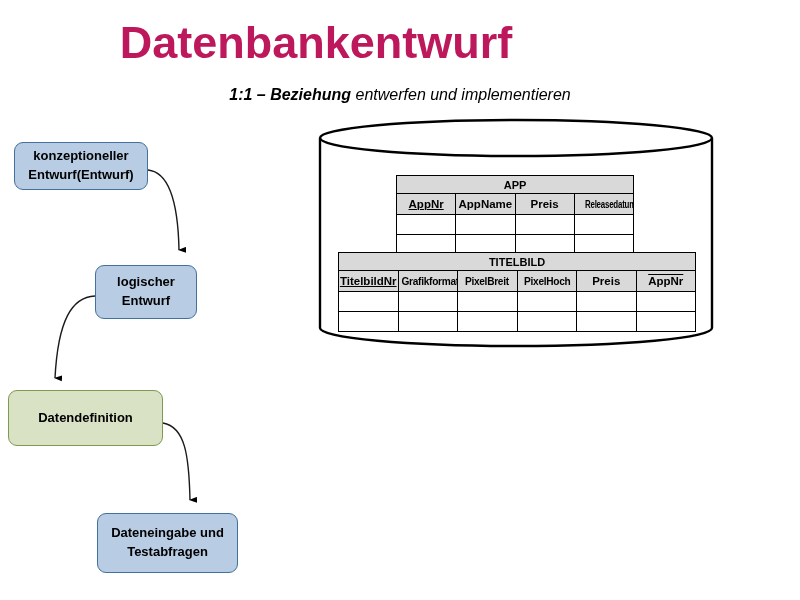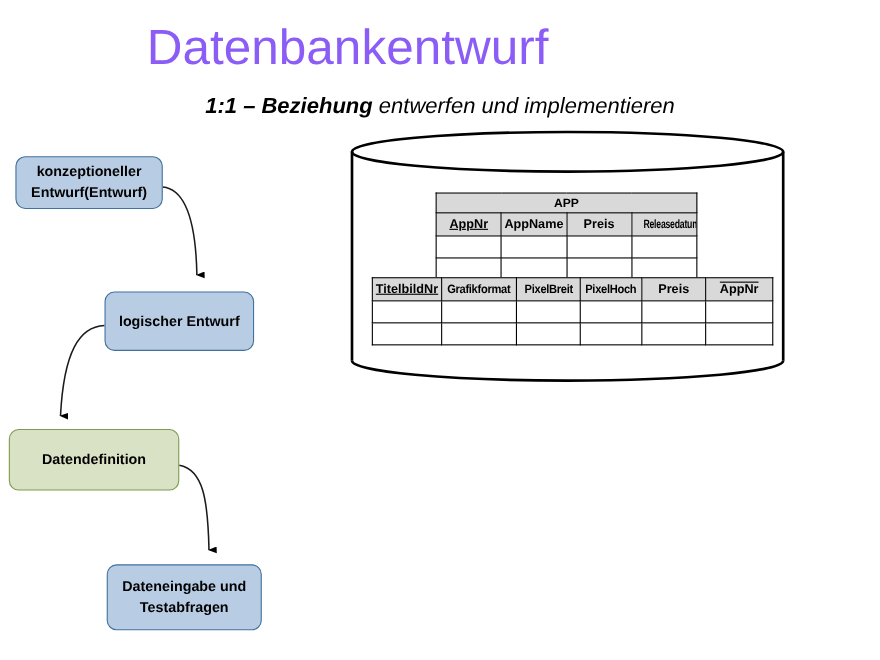--- a/index.html
+++ b/index.html
@@ -17,32 +17,32 @@
   }
 
   
   #slide-title {
     position: absolute;
     left: 0;
     top: 18px;
     width: 632px;
     text-align: center;
     font-size: 45px;
-    font-weight: 400;
+    font-weight: 700;
     line-height: 1.1;
     letter-spacing: 0px;
-    color: #8b5cf6;
+    color: #be185d;
   }
   #slide-subtitle {
     position: absolute;
     left: 0;
     top: 85px;
     width: 800px;
     text-align: center;
-    font-size: 20px;
+    font-size: 16px;
     font-style: italic;
     line-height: 1.2;
     color: #000000;
   }
   #slide-subtitle .strong {
     font-weight: bold;
     font-style: italic;
   }
 
   
@@ -58,21 +58,21 @@
     font-size: 13px;
     font-weight: bold;
     line-height: 1.45;
     padding: 2px 6px;
     color: #000000;
   }
   .flow-box.blue  { background: #B8CCE4; }
   .flow-box.green { background: #D9E2C4; border-color: #7F9A50; }
 
   #box-konzeptioneller { left: 14px;  top: 142px; width: 134px; height: 48px; }
-  #box-logischer       { left: 95px;  top: 265px; width: 136px; height: 54px; }
+  #box-logischer       { left: 95px;  top: 265px; width: 102px; height: 54px; }
   #box-datendefinition { left: 8px;   top: 390px; width: 155px; height: 56px; }
   #box-dateneingabe    { left: 97px;  top: 513px; width: 141px; height: 60px; }
 
   
   #arrow-layer {
     position: absolute;
     left: 0;
     top: 0;
     width: 800px;
     height: 600px;
@@ -196,20 +196,23 @@
       <td class="data-cell"></td>
       <td class="data-cell"></td>
       <td class="data-cell"></td>
     </tr>
   </tbody>
 </table>
 
 <table class="db-table" id="table-titelbild">
   <tbody>
     <tr>
+      <td class="tbl-name" colspan="6">TITELBILD</td>
+    </tr>
+    <tr>
       <td class="col-head" style="width:62px"><span class="pk">TitelbildNr</span></td>
       <td class="col-head" style="width:67px"><span class="squeeze" style="transform:scaleX(0.92)">Grafikformat</span></td>
       <td class="col-head" style="width:57px"><span class="squeeze" style="transform:scaleX(0.92)">PixelBreit</span></td>
       <td class="col-head" style="width:55px"><span class="squeeze" style="transform:scaleX(0.92)">PixelHoch</span></td>
       <td class="col-head" style="width:57px">Preis</td>
       <td class="col-head" style="width:60px"><span class="fk">AppNr</span></td>
     </tr>
     <tr>
       <td class="data-cell"></td>
       <td class="data-cell"></td>

